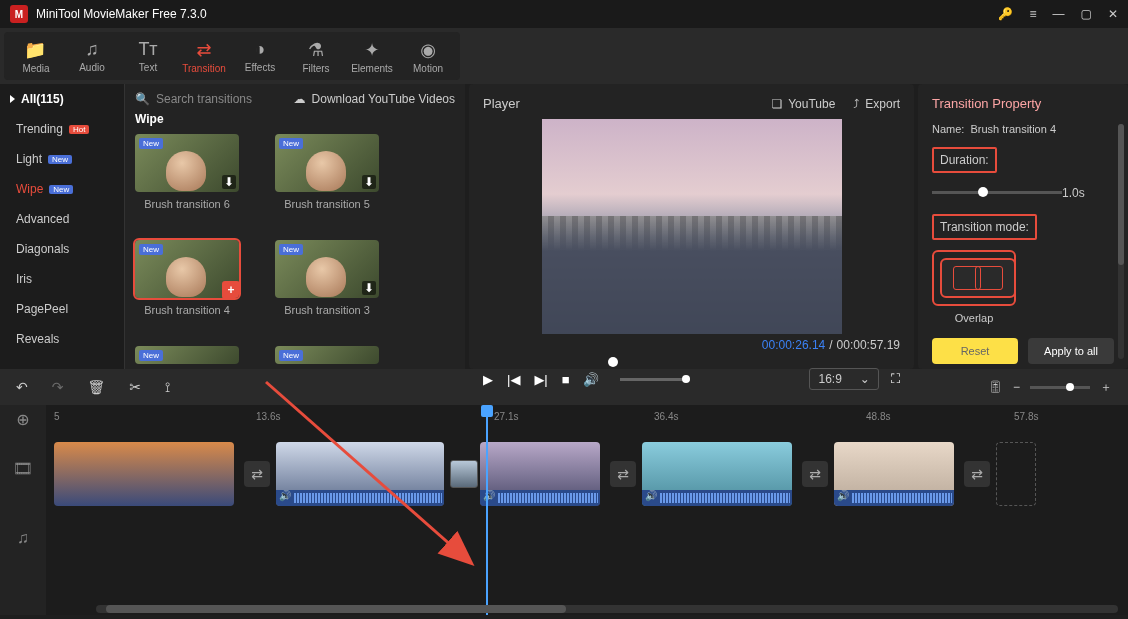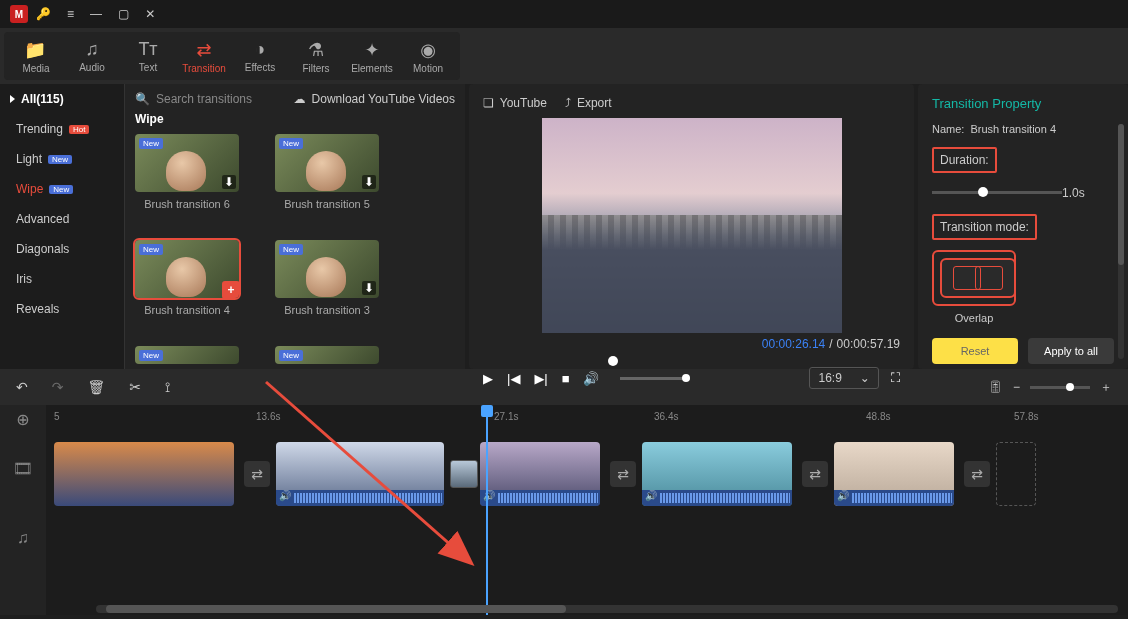--- a/index.html
+++ b/index.html
@@ -51,21 +51,21 @@
 .seek-knob { position:absolute; left:30%; top:-3px; width:10px; height:10px; background:#fff; border-radius:50%; }
 .player-controls { display:flex; align-items:center; margin-top:8px; gap:2px; }
 .pc-left { display:flex; gap:14px; align-items:center; }
 .pc-btn { cursor:pointer; font-size:13px; color:#fff; }
 .vol-track { width:70px; height:3px; background:#666; position:relative; margin-left:6px; }
 .vol-knob { position:absolute; right:0; top:-3px; width:8px; height:8px; background:#fff; border-radius:50%; }
 .pc-time { margin-left:auto; display:flex; align-items:center; gap:4px; }
 .t-cur { color:#3b82f6; }
 .ratio-sel { margin-left:12px; border:1px solid #555; padding:3px 8px; border-radius:3px; display:flex; align-items:flex-start; gap:18px; cursor:pointer; }
 .prop-panel { width:210px; background:#232323; border-radius:4px; padding:12px 14px; position:relative; }
-.prop-title { color:#14b8a6; font-size:13px; margin-bottom:12px; }
+.prop-title { color:#fca5a5; font-size:13px; margin-bottom:12px; }
 .prop-row { margin-bottom:12px; display:flex; gap:6px; font-size:11px; }
 .red-box { border:2px solid #e74c3c; padding:4px 6px; display:inline-block; border-radius:2px; }
 .slider { height:3px; background:#555; position:relative; margin:10px 0; width:130px; }
 .slider-knob { position:absolute; left:35%; top:-4px; width:10px; height:10px; background:#fff; border-radius:50%; }
 .mode-thumb { width:76px; height:40px; border:2px solid #e74c3c; border-radius:6px; display:flex; align-items:center; justify-content:center; gap:0; background:#2a2a2a; }
 .mode-thumb .mbox { width:28px; height:24px; border:1px solid #e74c3c; border-radius:3px; }
 .mode-lbl { text-align:center; margin-top:6px; font-size:11px; }
 .prop-btns { display:flex; gap:10px; margin-top:14px; }
 .pbtn { flex:1; padding:7px 0; text-align:center; border-radius:4px; cursor:pointer; font-size:11px; }
 .pbtn.reset { background:#fde047; color:#666; }
@@ -100,20 +100,21 @@
 .scrollbar-h { position:absolute; bottom:2px; left:50px; right:10px; height:8px; background:#333; border-radius:4px; }
 .scrollbar-h::before { content:''; position:absolute; left:10px; width:45%; top:0; bottom:0; background:#555; border-radius:4px; }
 .prop-scroll { position:absolute; right:4px; top:40px; bottom:10px; width:6px; background:#333; border-radius:3px; }
 .prop-scroll::before { content:''; position:absolute; top:0; height:60%; left:0; right:0; background:#555; border-radius:3px; }
 </style>
 </head>
 <body>
 
 <div class="titlebar">
   <div class="logo">M</div>
+  <div class="title">MiniTool MovieMaker Free 7.3.0</div>
   <div class="titlebar-icons">
     <span style="color:#f0c040">🔑</span>
     <span>≡</span>
     <span>—</span>
     <span>▢</span>
     <span>✕</span>
   </div>
 </div>
 
 <div class="toolbar">
@@ -172,20 +173,23 @@
         <div class="side-item">
           <span>Advanced</span>
         </div>
         <div class="side-item">
           <span>Diagonals</span>
         </div>
         <div class="side-item">
           <span>Iris</span>
         </div>
         <div class="side-item">
+          <span>PagePeel</span>
+        </div>
+        <div class="side-item">
           <span>Reveals</span>
         </div>
       </div>
   </div>
 
   <div class="gallery">
     <div class="gallery-top">
       <div class="search">
         <span>🔍</span>
         <span>Search transitions</span>
@@ -237,20 +241,21 @@
         <div class="thumb">
           <div class="thumb-img" style="height:18px">
             <div class="new-tag">New</div>
           </div>
         </div>
       </div>
   </div>
 
   <div class="player-panel">
     <div class="player-header">
+      <div class="ptitle">Player</div>
       <div class="player-actions">
         <div class="pa">
             <span>❏</span>
             <span>YouTube</span>
           </div>
         <div class="pa">
             <span>⤴</span>
             <span>Export</span>
           </div>
       </div>

